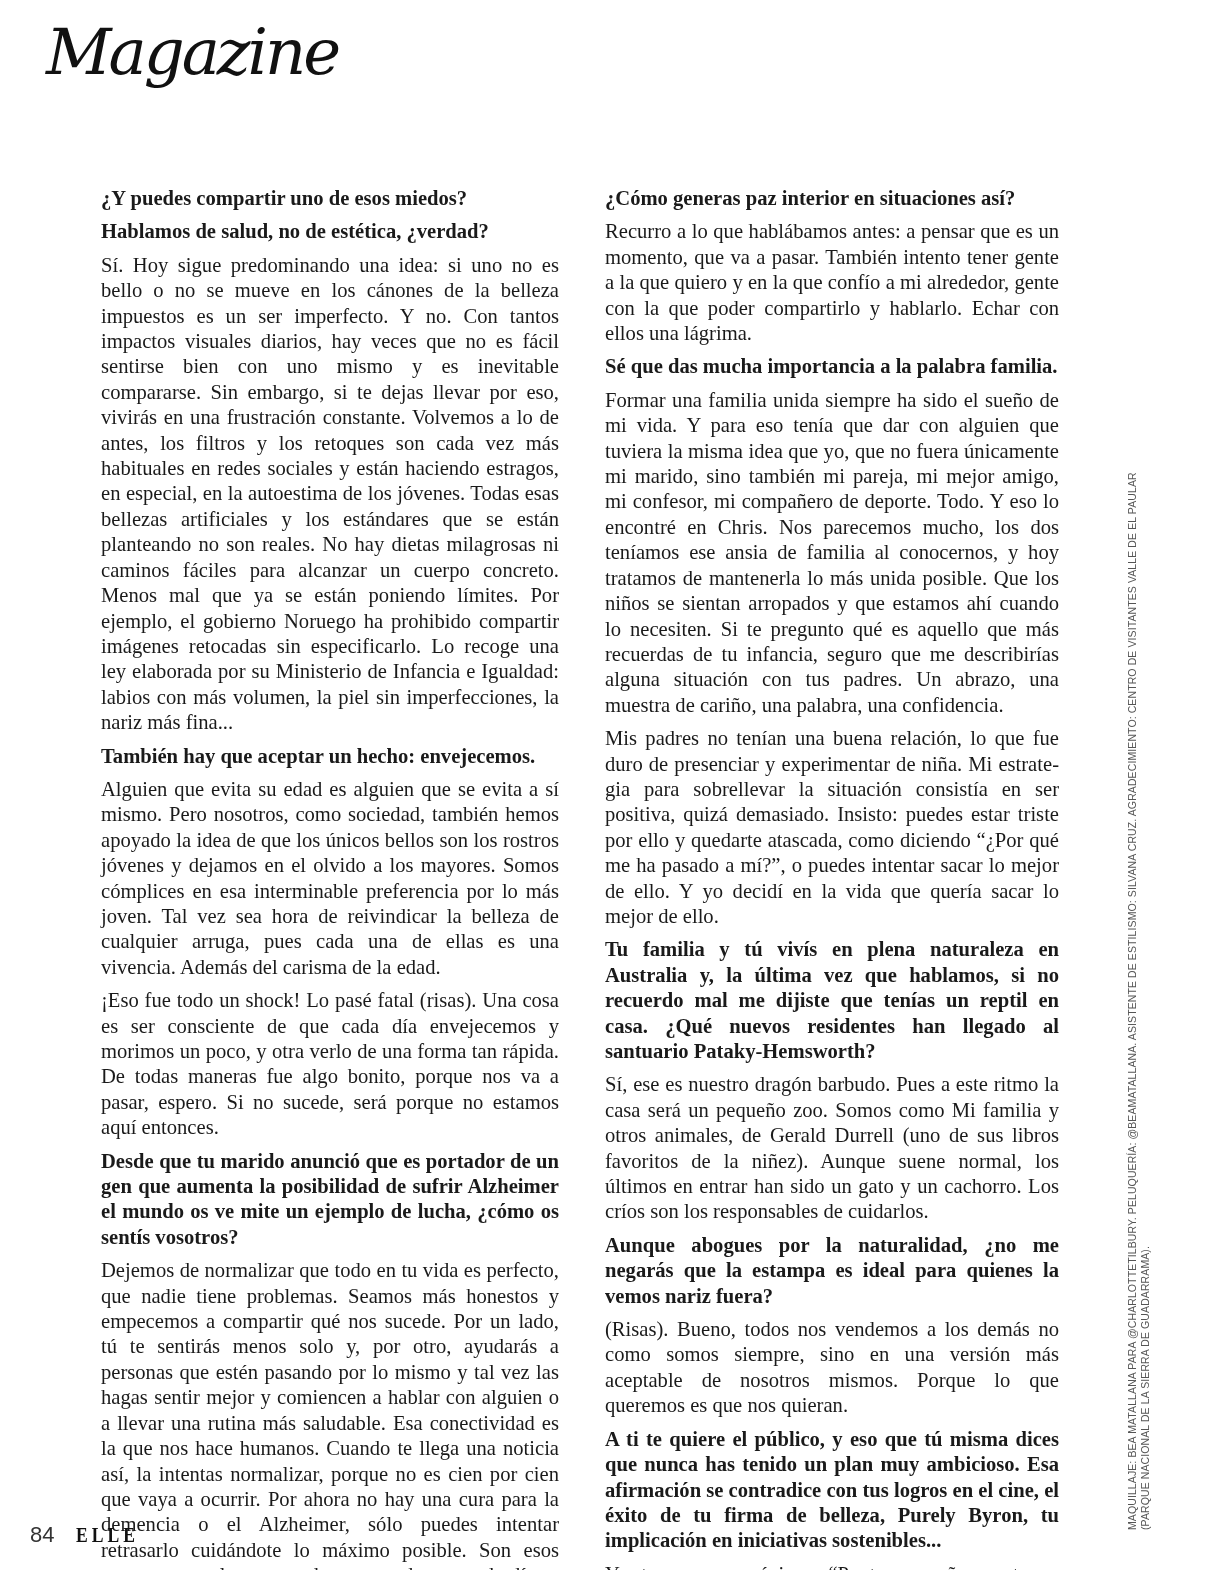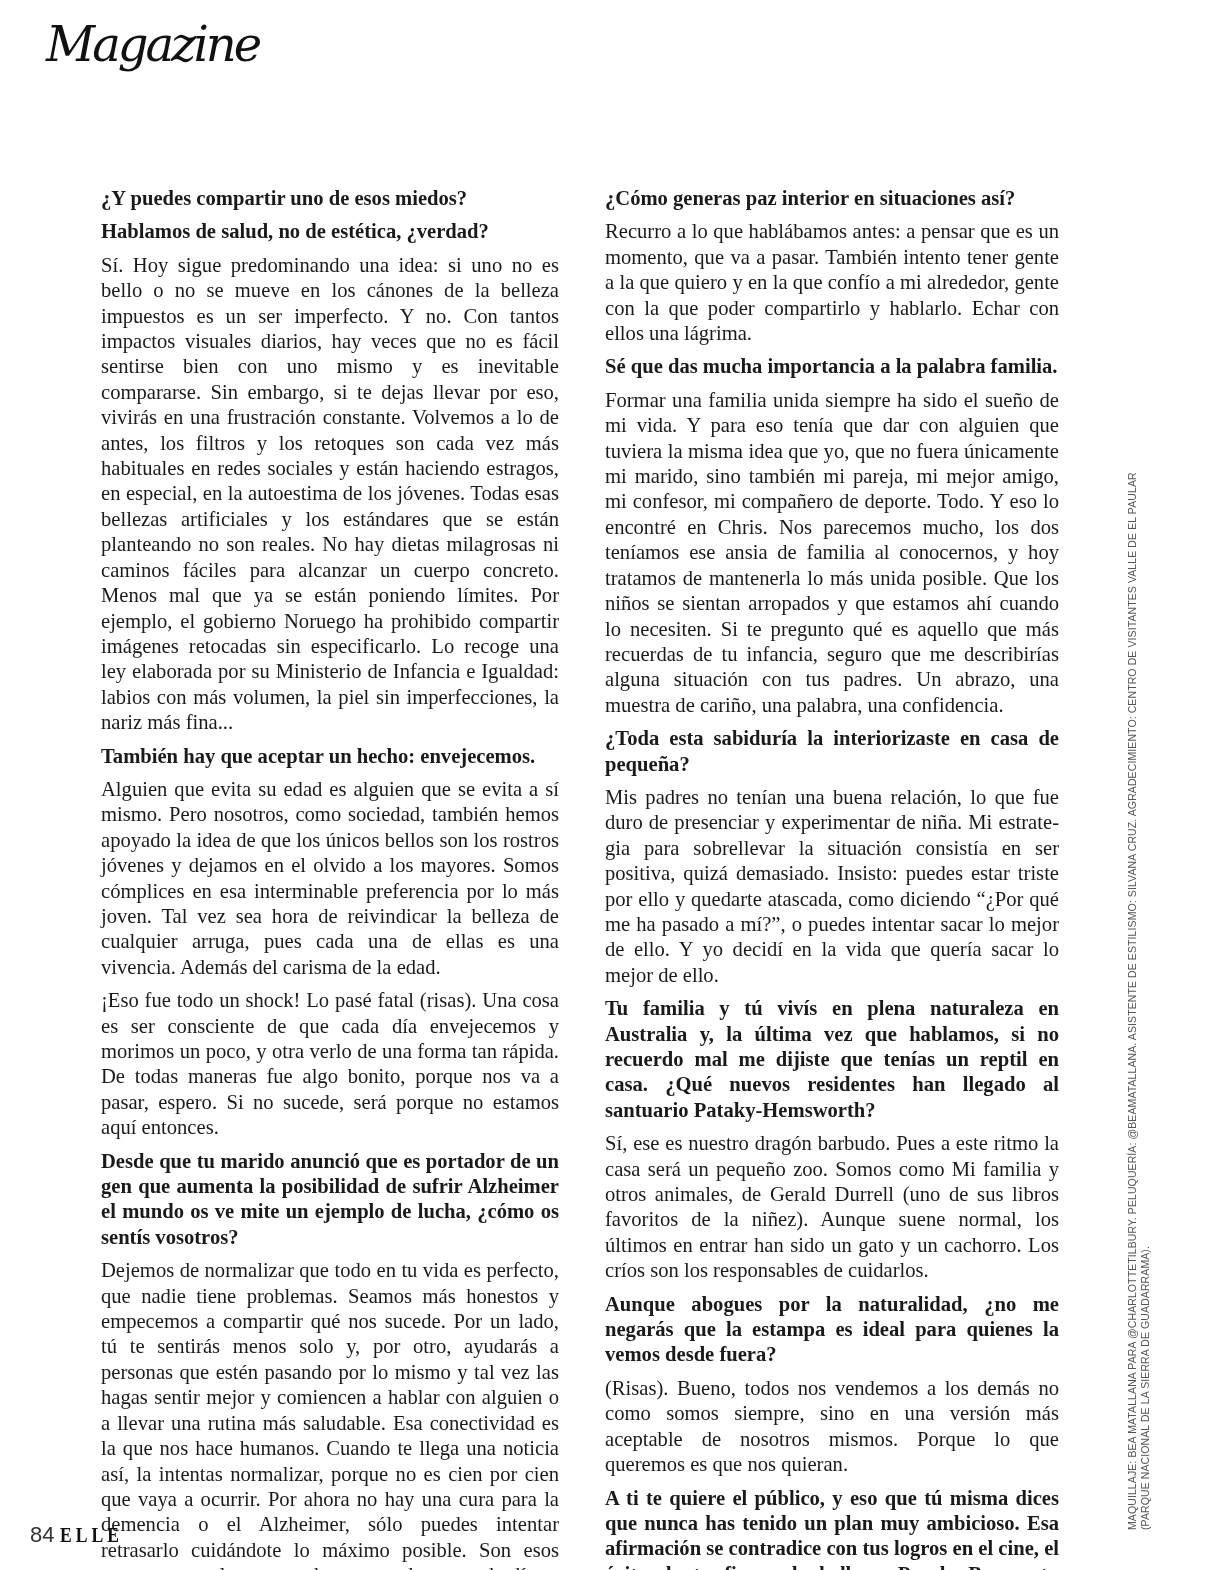--- a/index.html
+++ b/index.html
@@ -1,39 +1,39 @@
 <!DOCTYPE html>
 <html><head>
 <meta charset="utf-8">
 <style>
   html, body { margin: 0; padding: 0; background: #ffffff; }
   body { width: 1206px; height: 1570px; position: relative; overflow: hidden; color: #1a1a1a; }
   .section-title {
     position: absolute; left: 46px; top: 20px;
     font-family: "DejaVu Serif", serif; font-style: italic; font-weight: normal;
-    font-size: 48px; letter-spacing: -3px; color: #111; line-height: 1;
+    font-size: 64px; letter-spacing: -3px; color: #111; line-height: 1;
   }
   .column {
     position: absolute; top: 178px; width: 474px;
     font-family: "Liberation Serif", serif; font-size: 20.6px; line-height: 25.4px;
     text-align: justify; hyphens: manual;
   }
   .col-left { left: 93px; }
   .col-right { left: 597px; width: 470px; }
   .column p { margin: 8px; }
   .q { font-weight: bold; }
   .a { font-weight: normal; }
   .credits {
     position: absolute; left: 1126px; top: 1530px;
     transform: rotate(-90deg); transform-origin: 0 0;
     width: 1140px;
     font-family: "Liberation Sans", sans-serif; font-size: 10.5px; line-height: 13px;
     color: #555; letter-spacing: 0.1px; white-space: nowrap;
   }
-  .footer { position: absolute; left: 30px; top: 1522px; display: flex; align-items: baseline; gap: 6px; }
+  .footer { position: absolute; left: 30px; top: 1522px; display: flex; align-items: baseline; gap: 22px; }
   .page-number { font-family: "Liberation Sans", sans-serif; font-weight: 300; font-size: 22px; color: #333; }
   .brand { font-family: "Liberation Serif", serif; font-weight: bold; font-size: 22px; letter-spacing: 5px; color: #111; transform: scaleX(0.8); transform-origin: left; display: inline-block; }
 </style>
 </head>
 <body>
 
 <div class="section-title">Magazine</div>
 
 <div class="column col-left">
   <p class="q">¿Y puedes compartir uno de esos miedos?</p>
@@ -44,25 +44,24 @@
   <p class="a">¡Eso fue todo un shock! Lo pasé fatal (risas). Una cosa es ser consciente de que cada día envejecemos y morimos un poco, y otra verlo de una forma tan rápida. De todas ma­neras fue algo bonito, porque nos va a pasar, espero. Si no sucede, será porque no estamos aquí entonces.</p>
   <p class="q">Desde que tu marido anunció que es portador de un gen que aumenta la posibilidad de sufrir Alzheimer el mundo os ve mite un ejemplo de lucha, ¿cómo os sentís vosotros?</p>
   <p class="a">Dejemos de normalizar que todo en tu vida es perfecto, que nadie tiene problemas. Seamos más honestos y empecemos a compartir qué nos sucede. Por un lado, tú te sentirás me­nos solo y, por otro, ayudarás a personas que estén pasando por lo mismo y tal vez las hagas sentir mejor y comiencen a hablar con alguien o a llevar una rutina más saludable. Esa conectividad es la que nos hace humanos. Cuando te lle­ga una noticia así, la intentas normalizar, porque no es cien por cien que vaya a ocurrir. Por ahora no hay una cura para la demencia o el Alzheimer, sólo puedes intentar retrasarlo cuidándote lo máximo posible. Son esos momentos en los que te das cuenta de que cada día es el primer día de tu vida.</p>
 </div>
 
 <div class="column col-right">
   <p class="q">¿Cómo generas paz interior en situaciones así?</p>
   <p class="a">Recurro a lo que hablábamos antes: a pensar que es un mo­mento, que va a pasar. También intento tener gente a la que quiero y en la que confío a mi alrededor, gente con la que poder compartirlo y hablarlo. Echar con ellos una lágrima.</p>
   <p class="q">Sé que das mucha importancia a la palabra familia.</p>
   <p class="a">Formar una familia unida siempre ha sido el sueño de mi vida. Y para eso tenía que dar con alguien que tuviera la misma idea que yo, que no fuera únicamente mi marido, sino también mi pareja, mi mejor amigo, mi confesor, mi compañero de deporte. Todo. Y eso lo encontré en Chris. Nos parecemos mucho, los dos teníamos ese ansia de fa­milia al conocernos, y hoy tratamos de mantenerla lo más unida posible. Que los niños se sientan arropados y que estamos ahí cuando lo necesiten. Si te pregunto qué es aquello que más recuerdas de tu infancia, seguro que me describirías alguna situación con tus padres. Un abrazo, una muestra de cariño, una palabra, una confidencia.</p>
-  <p class="q">¿Toda esta sabiduría la interiorizaste en casa de pequeña?</p>
   <p class="a">Mis padres no tenían una buena relación, lo que fue duro de presenciar y experimentar de niña. Mi estrate­gia para sobrellevar la situación consistía en ser positiva, quizá demasiado. Insisto: puedes estar triste por ello y quedarte atascada, como diciendo “¿Por qué me ha pasa­do a mí?”, o puedes intentar sacar lo mejor de ello. Y yo decidí en la vida que quería sacar lo mejor de ello.</p>
   <p class="q">Tu familia y tú vivís en plena naturaleza en Australia y, la última vez que hablamos, si no recuerdo mal me di­jiste que tenías un reptil en casa. ¿Qué nuevos residentes han llegado al santuario Pataky-Hemsworth?</p>
   <p class="a">Sí, ese es nuestro dragón barbudo. Pues a este ritmo la casa será un pequeño zoo. Somos como Mi familia y otros anima­les, de Gerald Durrell (uno de sus libros favoritos de la niñez). Aunque suene normal, los últimos en entrar han sido un gato y un cachorro. Los críos son los responsables de cuidarlos.</p>
-  <p class="q">Aunque abogues por la naturalidad, ¿no me negarás que la estampa es ideal para quienes la vemos desde fuera?</p>
+  <p class="q">Aunque abogues por la naturalidad, ¿no me negarás que la estampa es ideal para quienes la vemos nariz fuera?</p>
   <p class="a">(Risas). Bueno, todos nos vendemos a los demás no como so­mos siempre, sino en una versión más aceptable de nosotros mismos. Porque lo que queremos es que nos quieran.</p>
   <p class="q">A ti te quiere el público, y eso que tú misma dices que nunca has tenido un plan muy ambicioso. Esa afirmación se con­tradice con tus logros en el cine, el éxito de tu firma de belle­za, Purely Byron, tu implicación en iniciativas sostenibles...</p>
   <p class="a">Yo tengo una máxima: “Ponte pequeñas metas y hazlas rea­lidad, y eso te dará fuerzas para seguir adelante”. Si es im­portante para ti, encontrarás un camino. Si no lo es, hallarás excusas. El éxito es lo que te hace sentir bien, lo que te da confianza. Para mí, mi familia también es éxito.</p>
 
 </div>
 
 <div class="credits">
   <div>MAQUILLAJE: BEA MATALLANA PARA @CHARLOTTETILBURY. PELUQUERÍA: @BEAMATALLANA. ASISTENTE DE ESTILISMO: SILVANA CRUZ. AGRADECIMIENTO: CENTRO DE VISITANTES VALLE DE EL PAULAR</div>
   <div>(PARQUE NACIONAL DE LA SIERRA DE GUADARRAMA).</div>
 </div>

